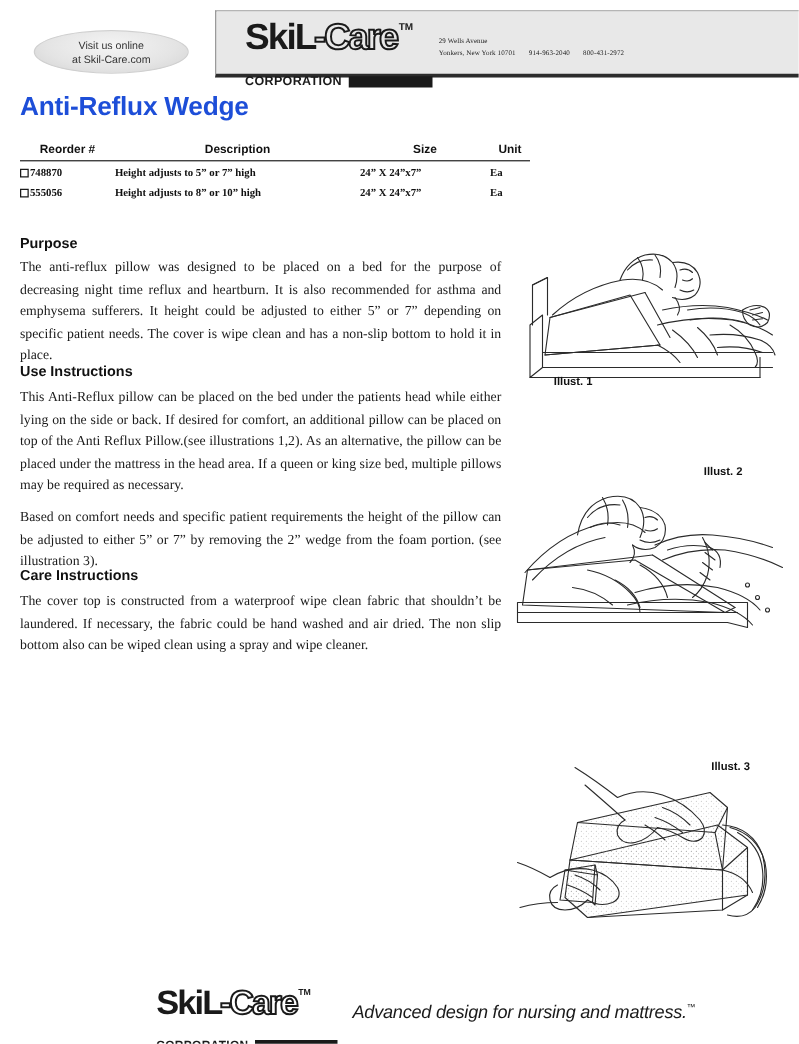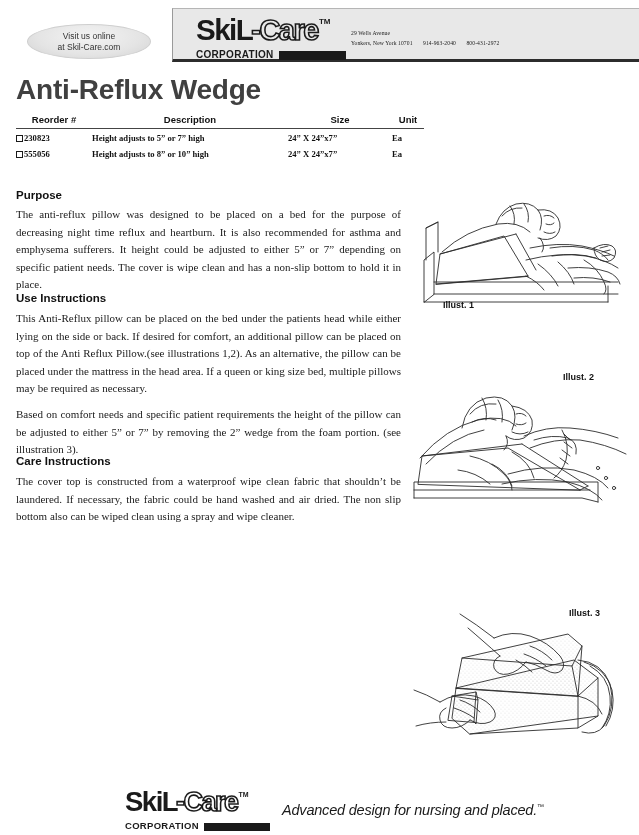--- a/index.html
+++ b/index.html
@@ -75,22 +75,22 @@
     -webkit-text-stroke: 1.6px #1a1a1a;
     margin-left: 0px;
   }
   .logo-tm {
     font-weight: bold;
     color: #1a1a1a;
     align-self: flex-start;
   }
   .logo-row2 {
     display: flex;
-    align-items: flex-end;
-    margin-top: 5px;
+    align-items: flex-start;
+    margin-top: 16px;
   }
   .logo-corp {
     font-weight: bold;
     color: #1a1a1a;
     letter-spacing: 0.3px;
   }
   .logo-bar {
     background: #1a1a1a;
     margin-left: 5px;
     flex: 1;
@@ -115,23 +115,23 @@
     letter-spacing: 0.1px;
   }
   #header-address .addr-line2 span { margin-right: 9px; }
 
   
   #page-title {
     position: absolute;
     left: 16px;
     top: 74px;
     font-family: "Liberation Sans", sans-serif;
-    font-size: 28px;
-    font-weight: bold;
-    color: #404040;
+    font-size: 21px;
+    font-weight: bold;
+    color: #1d4ed8;
     letter-spacing: -0.2px;
   }
 
   
   #product-table {
     position: absolute;
     left: 16px;
     top: 114px;
     width: 408px;
     border-collapse: collapse;
@@ -277,21 +277,21 @@
     <tr>
       <th class="col-reorder">Reorder #</th>
       <th class="col-desc">Description</th>
       <th class="col-size">Size</th>
       <th class="col-unit">Unit</th>
     </tr>
   </thead>
   <tbody>
     <tr>
       <td>
-        <span class="checkbox"></span><span>230823</span>
+        <span class="checkbox"></span><span>748870</span>
       </td>
       <td>Height adjusts to 5” or 7” high</td>
       <td>24” X 24”x7”</td>
       <td>Ea</td>
     </tr>
     <tr>
       <td>
         <span class="checkbox"></span><span>555056</span>
       </td>
       <td>Height adjusts to 8” or 10” high</td>
@@ -469,14 +469,14 @@
     <span class="logo-care">-Care</span>
     <span class="logo-tm">TM</span>
   </div>
   <div class="logo-row2">
     <span class="logo-corp">CORPORATION</span>
     <span class="logo-bar"></span>
   </div>
 </div>
 
 <div id="footer-tagline">
-  <span>Advanced design for nursing and placed.</span><span class="tm">™</span>
+  <span>Advanced design for nursing and mattress.</span><span class="tm">™</span>
 </div>
 
 </body></html>

